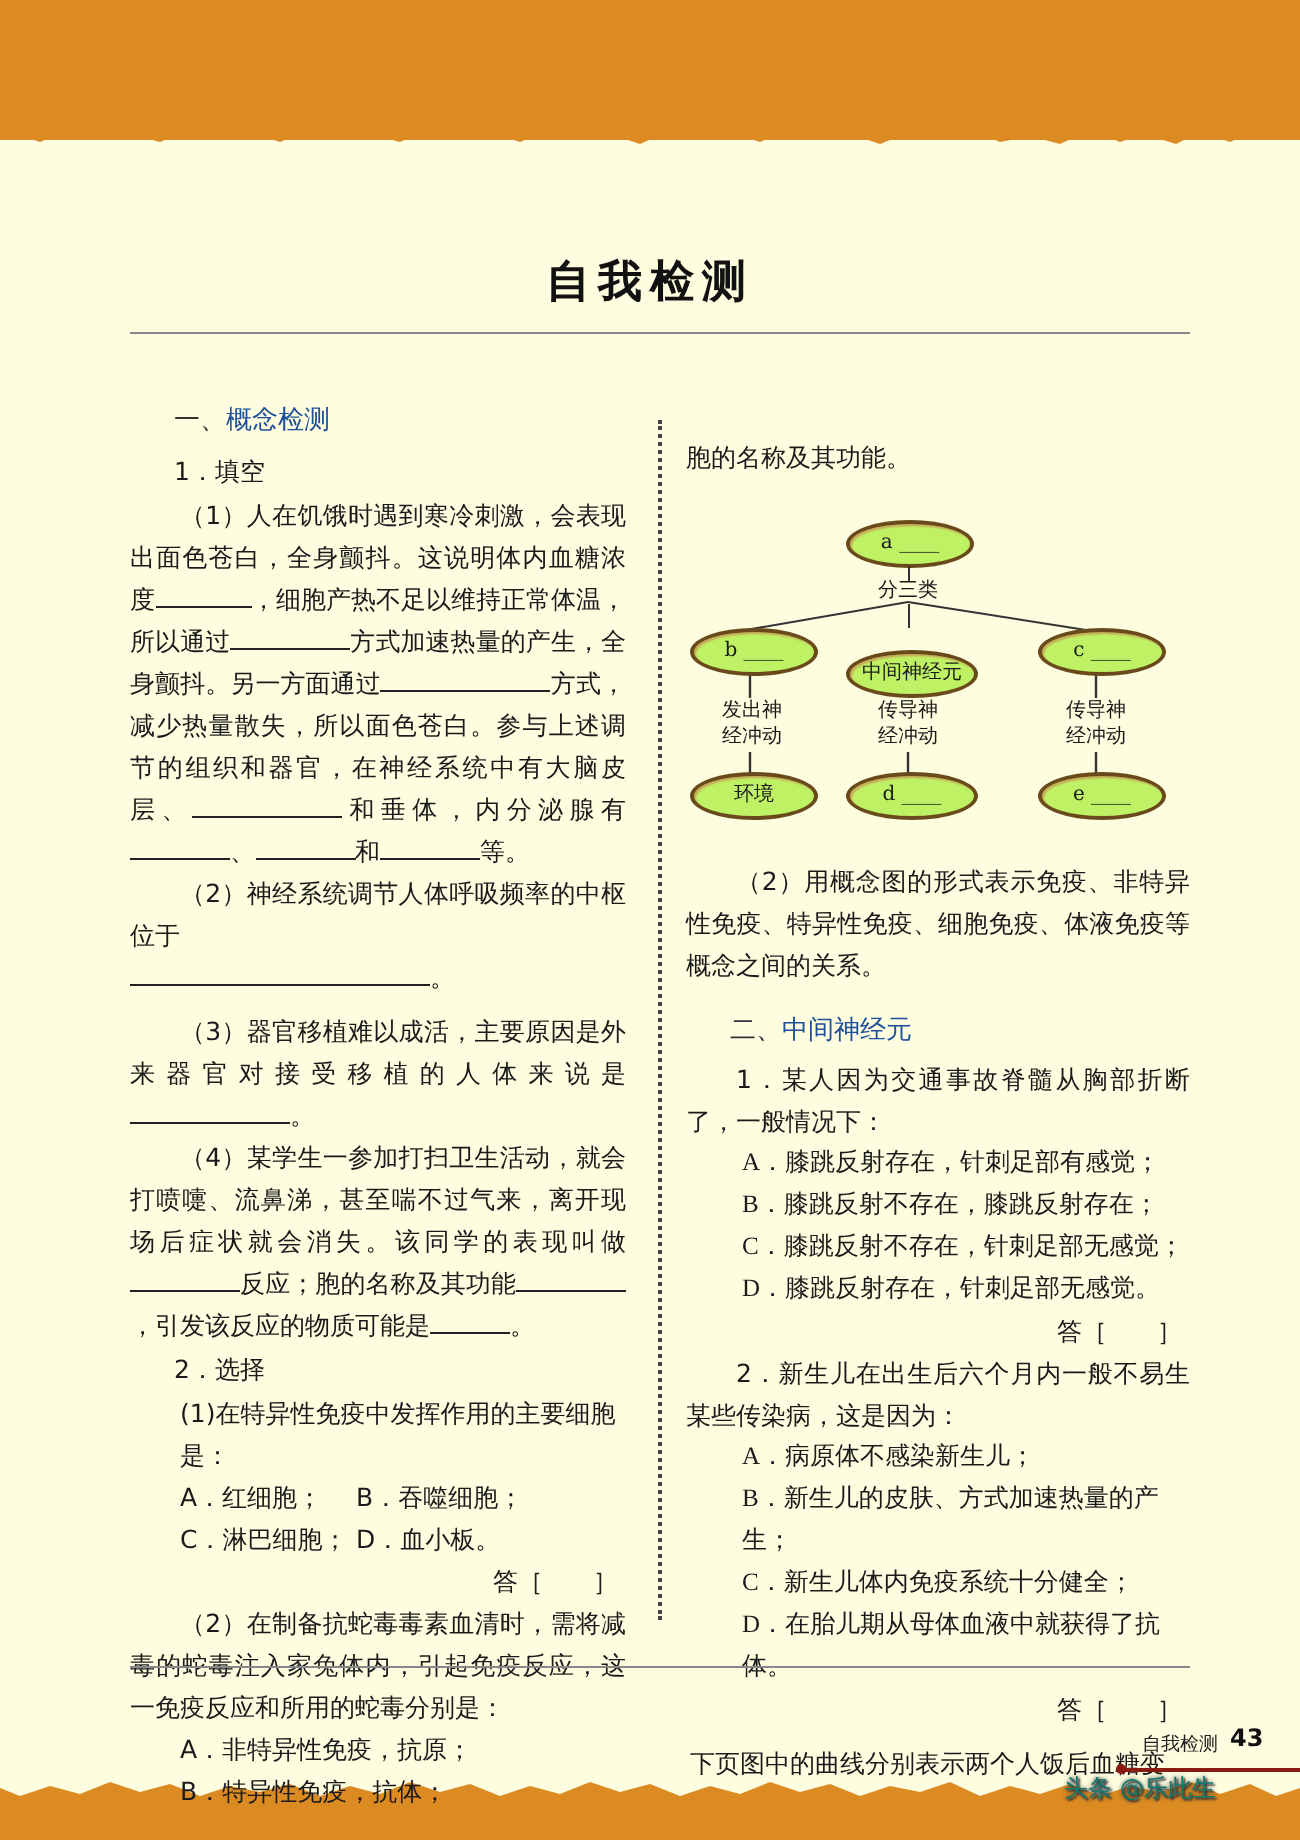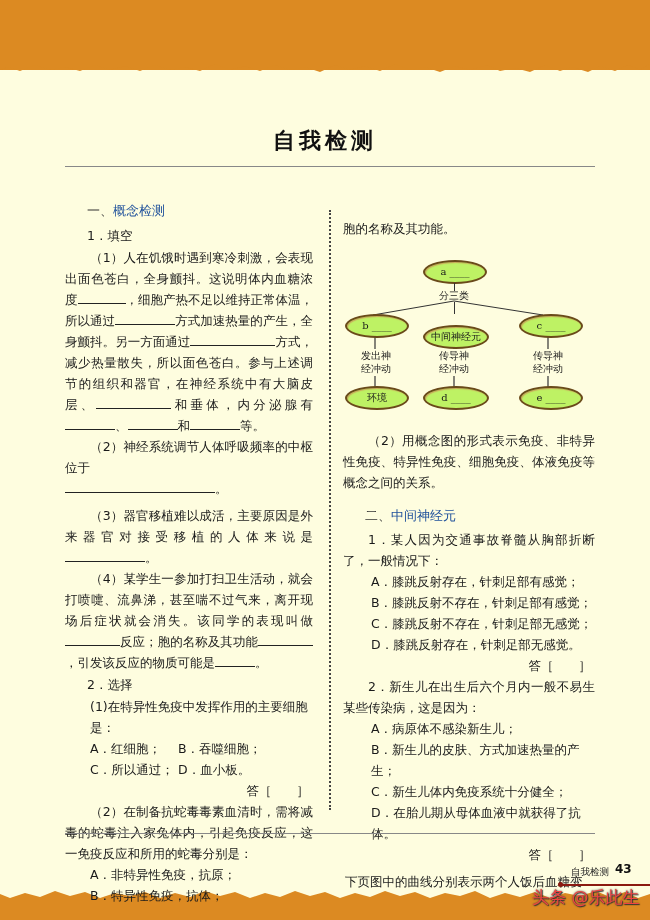--- a/index.html
+++ b/index.html
@@ -43,21 +43,21 @@
     }
     .col-left { left: 65px; top: 200px; width: 248px; }
     .col-right { left: 343px; top: 218px; width: 252px; }
     .section-heading {
       color: #1d4f9a; font-size: 13px; margin: 0 0 2px 22px; line-height: 22px;
     }
     .section-heading .num { color: #333; }
     .sub-heading { margin-left: 22px; font-weight: normal; line-height: 23px; }
     .para { text-indent: 25px; text-align: justify; }
     .opt { padding-left: 25px; }
-    .opt-deep { padding-left: 28px; }
+    .opt-deep { padding-left: 28px; font-family: Liberation Serif, serif; }
     .answer { text-align: right; padding-right: 4px; }
     .blank { display: inline-block; border-bottom: 1px solid #222; height: 13px; vertical-align: baseline; }
     .spacer-sm { height: 6px; }
     .spacer-md { height: 12px; }
 
     
     .cmap { position: absolute; left: 343px; top: 255px; width: 250px; height: 160px; }
     .node {
       position: absolute; height: 20px; border-radius: 50%;
       border: 2px solid #6a4a1a; background: #bef264;
@@ -73,21 +73,21 @@
     .footer-page {
       position: absolute; left: 615px; top: 862px; font-size: 12px; font-weight: bold; color: #111;
     }
     .footer-rule {
       position: absolute; left: 560px; top: 884px; width: 90px; height: 2px; background: #8b1a10;
     }
     .footer-dot {
       position: absolute; left: 558px; top: 882px; width: 5px; height: 5px; border-radius: 50%; background: #8b1a10;
     }
     .watermark {
-      position: absolute; left: 532px; top: 886px; font-size: 17px; color: #ef4444;
+      position: absolute; left: 532px; top: 886px; font-size: 12px; color: #0f766e;
       text-shadow: 0 0 2px #333, 1px 1px 1px #333;
     }
   </style>
 </head>
 <body>
 
 <div class="banner-top"></div>
 <svg class="banner-top-edge" viewBox="0 0 650 24" preserveAspectRatio="none">
   <path d="M0,0 L650,0 L650,8 L640,14 L628,9 L615,15 L600,10 L588,16 L572,11 L560,15 L545,9 L530,16 L515,12 L500,15 L487,9 L470,14 L455,10 L440,16 L425,11 L410,14 L395,8 L380,15 L365,10 L350,14 L335,9 L320,16 L305,11 L290,14 L275,9 L260,15 L245,10 L230,14 L215,8 L200,15 L185,11 L170,14 L155,9 L140,15 L125,10 L110,14 L95,9 L80,15 L65,11 L50,14 L35,9 L20,15 L8,11 L0,14 Z" fill="#dc8a22"></path>
 </svg>
@@ -119,21 +119,21 @@
   <div class="para">
     <span>（4）某学生一参加打扫卫生活动，就会打喷嚏、流鼻涕，甚至喘不过气来，离开现场后症状就会消失。该同学的表现叫做</span><span class="blank" style="width:55px"></span><span>反应；胞的名称及其功能</span><span class="blank" style="width:55px"></span><span>，引发该反应的物质可能是</span><span class="blank" style="width:40px"></span><span>。</span>
   </div>
 
   <div class="sub-heading">2．选择</div>
   <div style="padding-left:25px">(1)在特异性免疫中发挥作用的主要细胞是：</div>
   <div style="padding-left:25px">
     <span style="display:inline-block;width:88px">A．红细胞；</span><span>B．吞噬细胞；</span>
   </div>
   <div style="padding-left:25px">
-    <span style="display:inline-block;width:88px">C．所以通过；</span><span>D．血小板。</span>
+    <span style="display:inline-block;width:88px">C．淋巴细胞；</span><span>D．血小板。</span>
   </div>
   <div class="answer">答［　　］</div>
 
   <div class="para">（2）在制备抗蛇毒毒素血清时，需将减毒的蛇毒注入家兔体内，引起免疫反应，这一免疫反应和所用的蛇毒分别是：</div>
   <div class="opt">A．非特异性免疫，抗原；</div>
   <div class="opt">B．特异性免疫，抗体；</div>
 
 </div>
 
 <div class="col col-right">
@@ -169,21 +169,21 @@
 </div>
 
 <div class="col" style="left:343px;top:430px;width:252px;">
   <div class="para">（2）用概念图的形式表示免疫、非特异性免疫、特异性免疫、细胞免疫、体液免疫等概念之间的关系。</div>
   <div class="spacer-md"></div>
   <div class="section-heading">
     <span class="num">二、</span><span>中间神经元</span>
   </div>
   <div class="para">1．某人因为交通事故脊髓从胸部折断了，一般情况下：</div>
   <div class="opt-deep">A．膝跳反射存在，针刺足部有感觉；</div>
-  <div class="opt-deep">B．膝跳反射不存在，针刺足部有感觉；</div>
+  <div class="opt-deep">B．膝跳反射不存在，膝跳反射存在；</div>
   <div class="opt-deep">C．膝跳反射不存在，针刺足部无感觉；</div>
   <div class="opt-deep">D．膝跳反射存在，针刺足部无感觉。</div>
   <div class="answer">答［　　］</div>
   <div class="para">2．新生儿在出生后六个月内一般不易生某些传染病，这是因为：</div>
   <div class="opt-deep">A．病原体不感染新生儿；</div>
   <div class="opt-deep">B．新生儿的皮肤、方式加速热量的产生；</div>
   <div class="opt-deep">C．新生儿体内免疫系统十分健全；</div>
   <div class="opt-deep">D．在胎儿期从母体血液中就获得了抗体。</div>
   <div class="answer">答［　　］</div>
   <div class="spacer-sm"></div>

